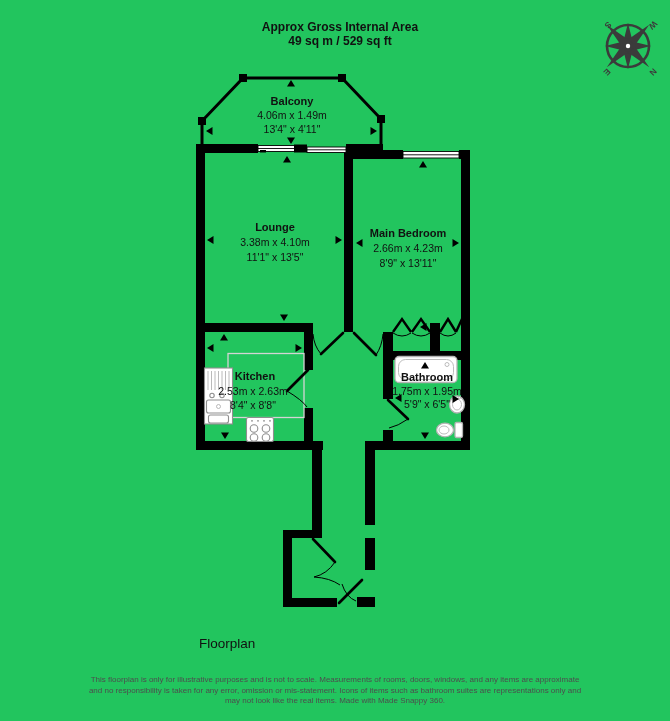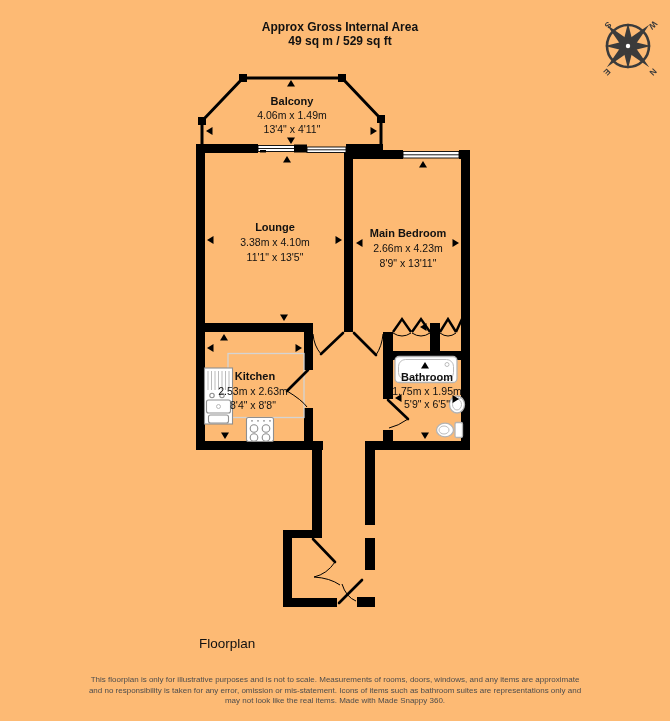--- a/index.html
+++ b/index.html
@@ -1,16 +1,16 @@
 <!DOCTYPE html>
 <html><head>
 <meta charset="utf-8">
 <style>
   html,body{margin:0;padding:0;background:#ffffff;}
-  .stage{position:relative;width:670px;height:721px;background:#fdba74;overflow:hidden;
+  .stage{position:relative;width:670px;height:721px;background:#22c55e;overflow:hidden;
          font-family:"Liberation Sans", sans-serif;}
   svg text{fill:#111111;}
   .hdr{font-size:12px;font-weight:bold;}
   .room-name{font-size:11px;font-weight:bold;}
   .room-dim{font-size:10.5px;}
   .caption{font-size:13.5px;}
   .disclaimer{font-size:8px;fill:#4d4d4d;}
   .compass-letter{font-size:8.5px;font-weight:bold;fill:#3b3b3b;}
   .wall{fill:#000000;}
   .thinline{stroke:#000000;stroke-width:3;fill:none;}

